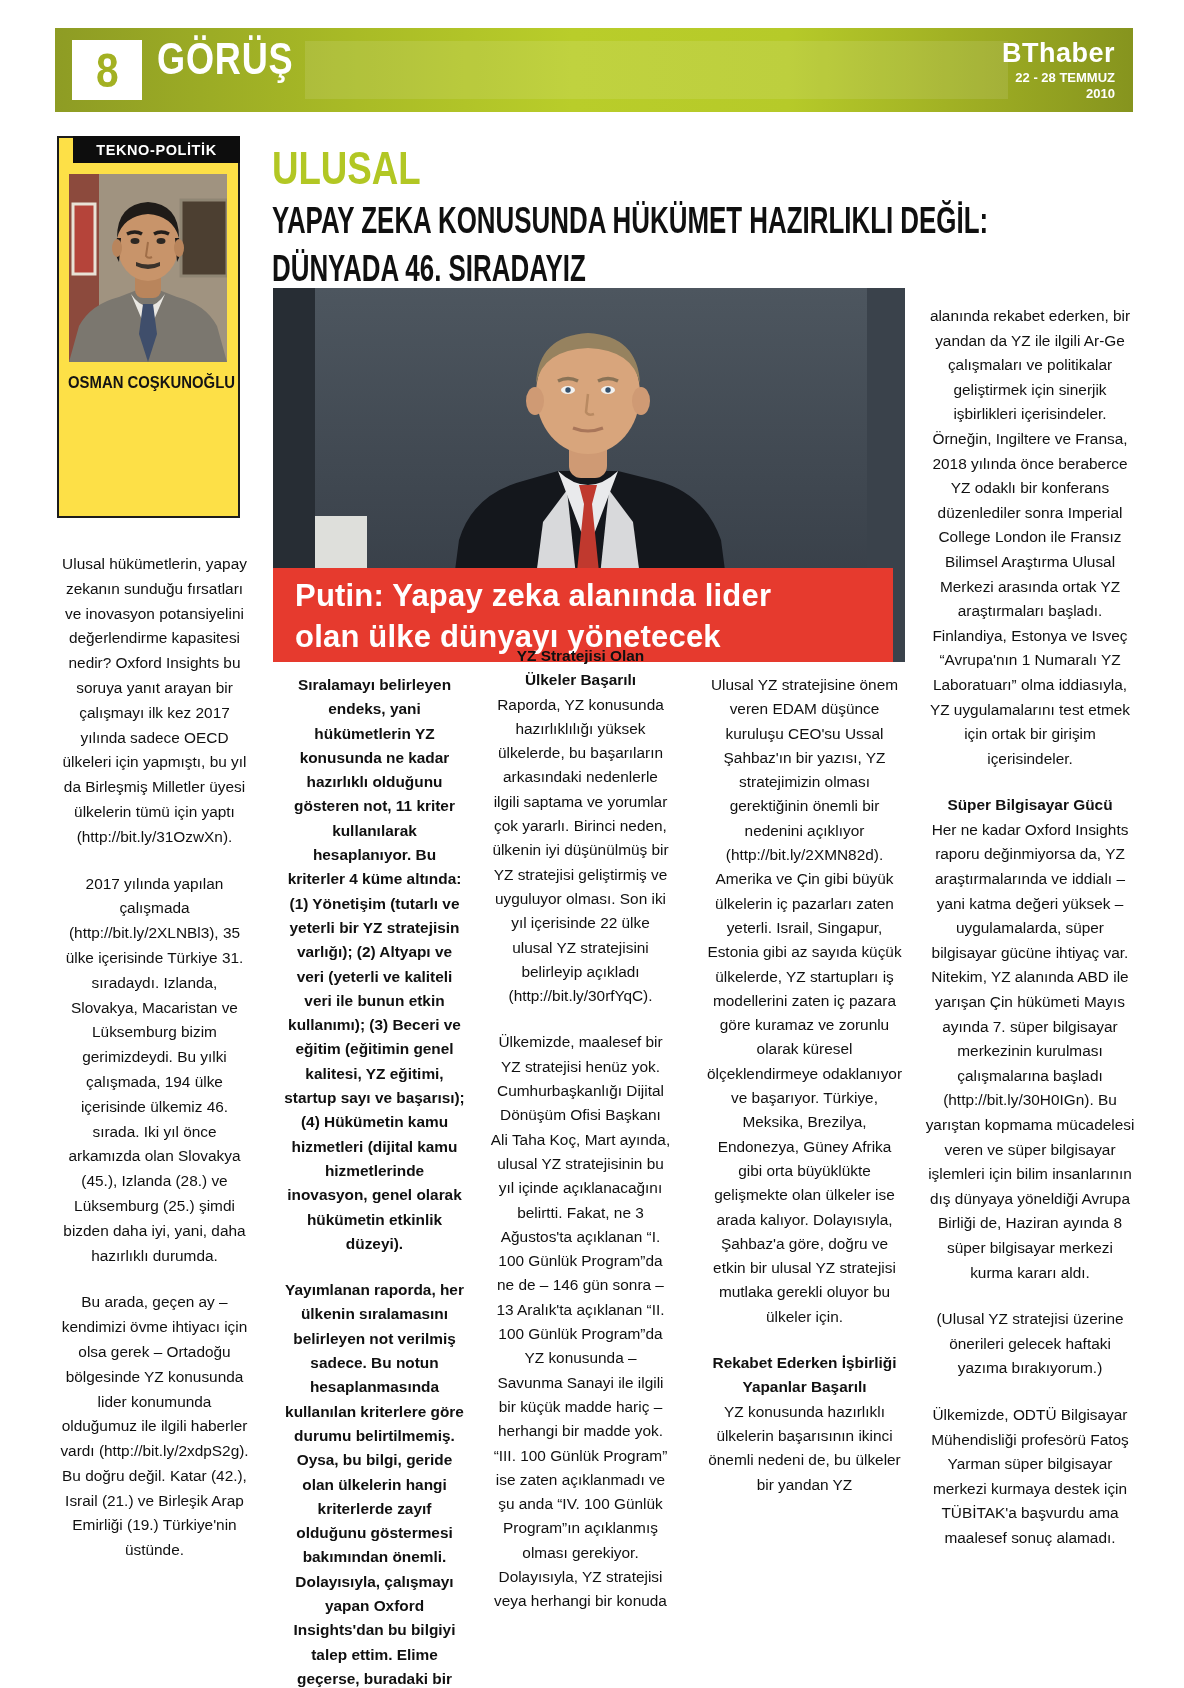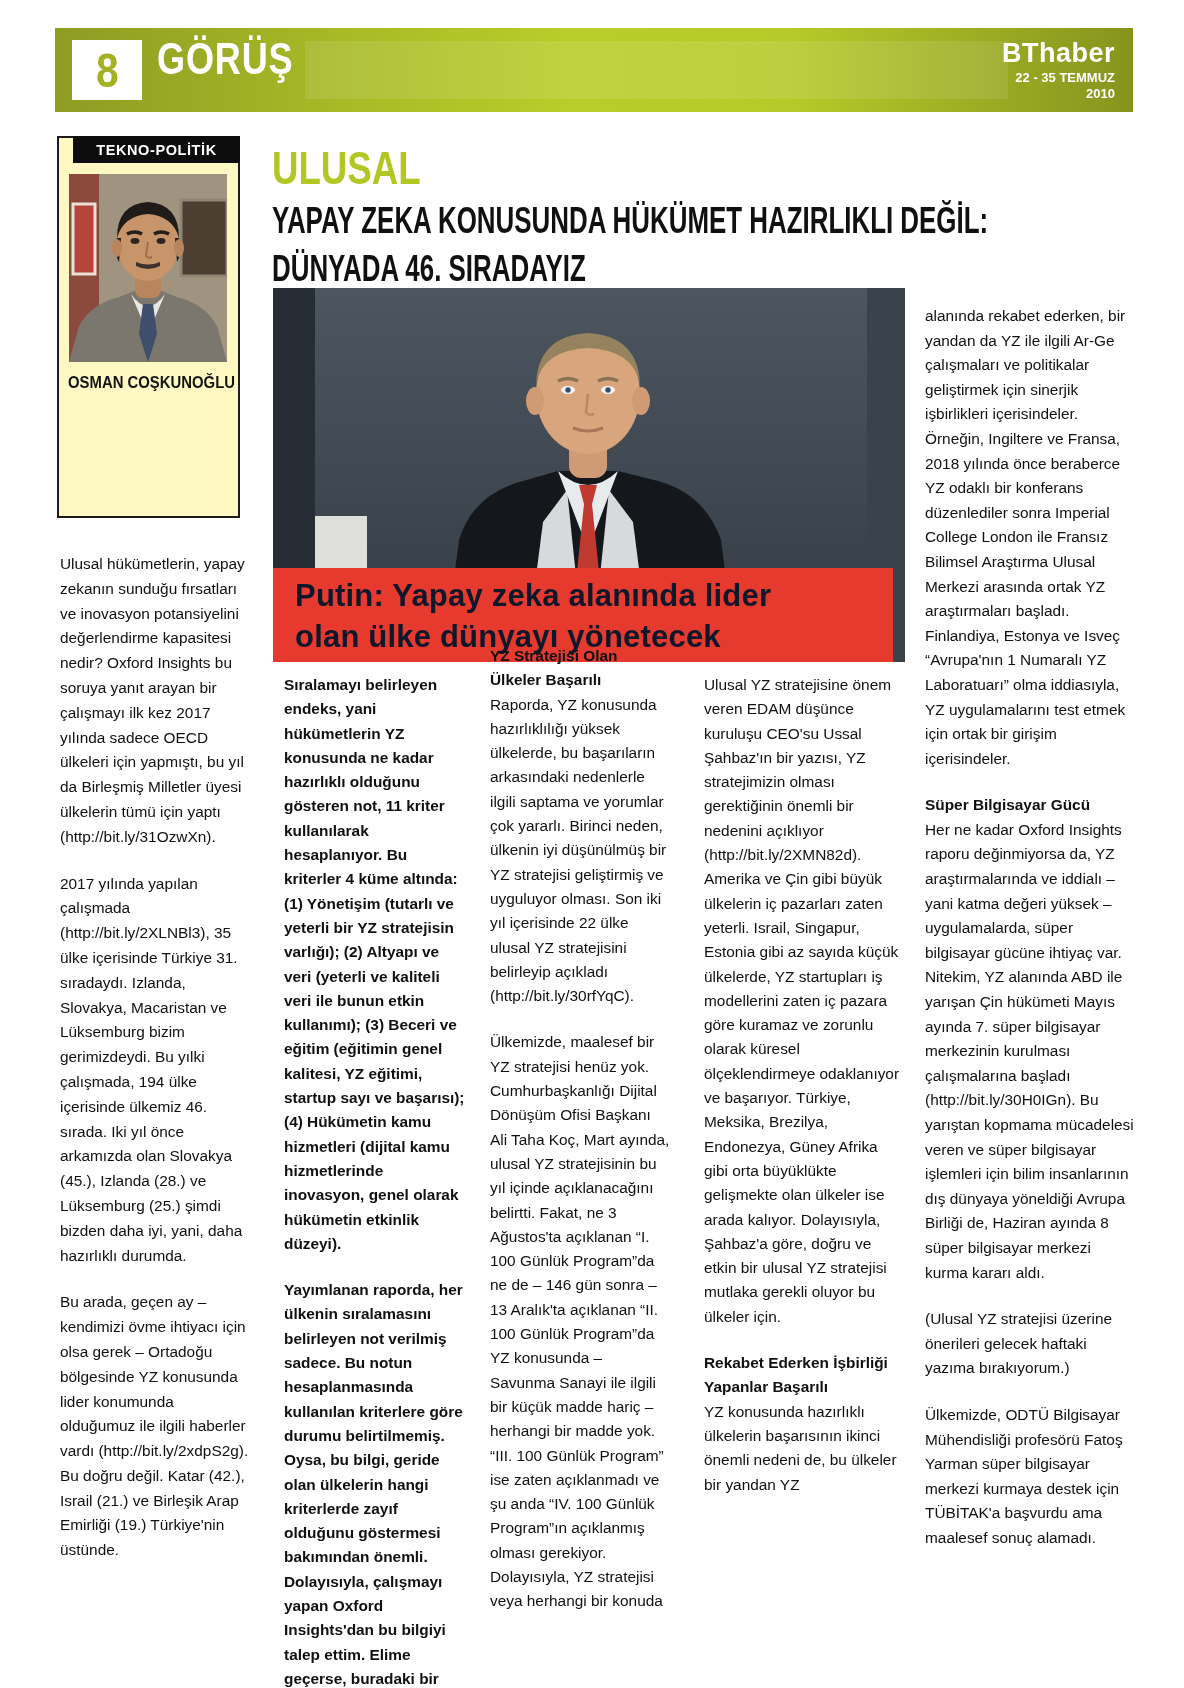--- a/index.html
+++ b/index.html
@@ -29,37 +29,37 @@
     position:absolute;left:102px;top:6px;font-size:44px;font-weight:900;color:#ffffff;
     transform:scaleX(.82);transform-origin:left top;letter-spacing:1px;white-space:nowrap;
   }
   #brand-block{position:absolute;right:18px;top:11px;text-align:right;color:#ffffff;}
   #brand-block .brand{font-size:27px;font-weight:900;letter-spacing:.5px;line-height:28px;}
   #brand-block .d1{font-size:13px;font-weight:700;margin-top:3px;line-height:16px;}
   #brand-block .d2{font-size:13px;font-weight:700;line-height:16px;}
 
   
   #author-box{
-    left:57px;top:136px;width:183px;height:382px;border:2px solid #1c1c1c;box-sizing:border-box;background:#fef9c3;
+    left:57px;top:136px;width:183px;height:382px;border:2px solid #1c1c1c;box-sizing:border-box;background:#fde047;
   }
   #author-label{
     position:absolute;left:14px;right:-2px;top:-2px;height:27px;background:#0d0d0d;color:#fff;
     display:flex;align-items:center;justify-content:center;
     font-size:14.5px;font-weight:800;letter-spacing:.6px;
   }
   #author-photo{position:absolute;left:10px;top:36px;width:158px;height:188px;overflow:hidden;}
   #author-name{
     position:absolute;left:9px;top:236px;width:165px;font-size:16px;font-weight:900;
     letter-spacing:0;transform:scaleX(.93);transform-origin:left;white-space:nowrap;
   }
   #author-contacts{position:absolute;left:10px;top:260px;width:168px;font-size:12.4px;line-height:19.6px;color:#101010;}
 
   
   .bodycol{font-size:15.4px;line-height:24.3px;color:#101010;}
-  .bodycol p{margin:0 0 22px 0;}
+  .bodycol p{margin:0 0 22px 0;text-align:center;}
   .bodycol p.bhead{font-weight:800;margin:0;}
   #col1{left:60px;top:552px;width:189px;line-height:24.8px;}
   #col2{left:284px;top:673px;width:181px;font-weight:bold;}
   #col3{left:490px;top:644px;width:181px;}
   #col4{left:704px;top:673px;width:201px;}
   #col5{left:925px;top:304px;width:210px;line-height:24.6px;}
 
   
   #kicker{
     left:272px;top:140px;font-size:47px;font-weight:900;color:#b2c724;
@@ -67,36 +67,36 @@
   }
   #headline{
     left:272px;top:197px;font-size:37px;font-weight:900;color:#101010;line-height:48px;
     transform:scaleX(.70);transform-origin:left top;white-space:nowrap;letter-spacing:0;
   }
 
   
   #main-photo{left:273px;top:288px;width:632px;height:374px;overflow:hidden;}
   #caption-banner{
     left:273px;top:568px;width:620px;height:94px;background:#e63a2e;
-    color:#0f172a;font-weight:700;font-size:31px;line-height:41px;
+    color:#ffffff;font-weight:700;font-size:31px;line-height:41px;
     padding:7px 0 0 22px;box-sizing:border-box;letter-spacing:.2px;
   }
 </style>
 </head>
 <body>
 
 <div id="masthead" class="abs">
   <div class="band"></div>
   <div id="page-number-box">
     <span>8</span>
   </div>
   <div id="section-title">GÖRÜŞ</div>
   <div id="brand-block">
     <div class="brand">BThaber</div>
-    <div class="d1">22 - 35 TEMMUZ</div>
+    <div class="d1">22 - 28 TEMMUZ</div>
     <div class="d2">2010</div>
   </div>
 </div>
 
 <div id="author-box" class="abs">
   <div id="author-label">TEKNO-POLİTİK</div>
   <div id="author-photo">
     <svg viewBox="0 0 158 188" width="158" height="188">
       <rect width="158" height="188" fill="#a09380"></rect>
       <rect x="0" y="0" width="30" height="188" fill="#8c4a3d"></rect>

